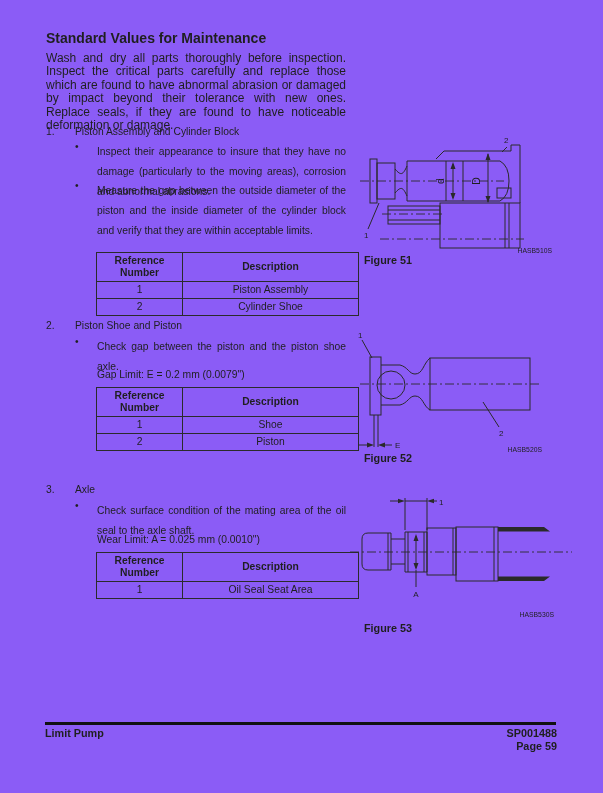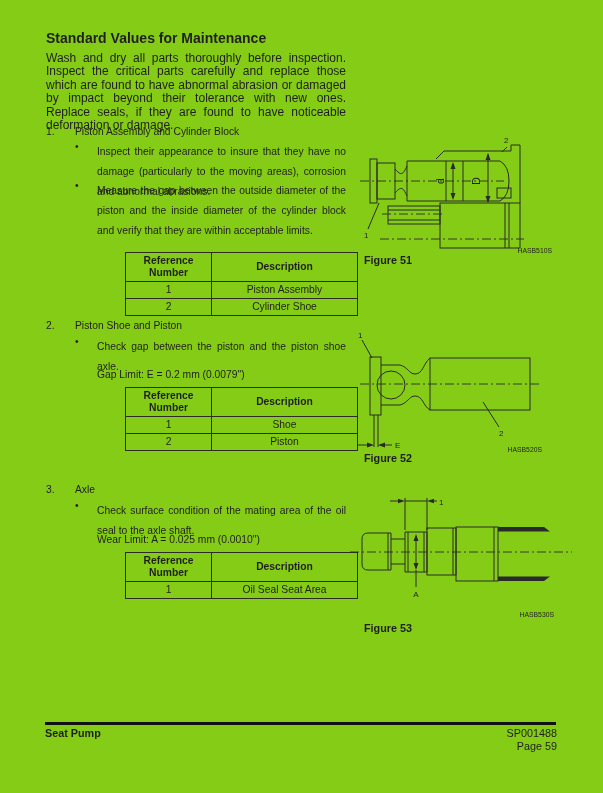--- a/index.html
+++ b/index.html
@@ -1,44 +1,44 @@
 <!DOCTYPE html>
 <html><head>
 <meta charset="utf-8">
 <style>
   html,body{margin:0;padding:0;background:#ffffff;}
-  .page{position:relative;width:603px;height:793px;background:#84cc16;
+  .page{position:relative;width:603px;height:793px;background:#8b5cf6;
         font-family:"Liberation Sans","DejaVu Sans",sans-serif;color:#1f1f1f;overflow:hidden;}
   .abs{position:absolute;}
   .title{left:46px;top:30px;font-size:14px;font-weight:bold;}
   .intro{left:46px;top:52px;width:300px;font-size:12px;line-height:13.4px;text-align:justify;}
   .item-heading{left:46px;font-size:10.3px;}
   .item-heading .num{display:inline-block;width:29px;}
   .bullet{left:75px;width:271px;}
   .bullet .bm{position:absolute;left:0;top:-1px;font-size:10.3px;}
   .bullet .bt{margin-left:22px;font-size:10.3px;line-height:20px;text-align:justify;}
   .limit{left:97px;font-size:10.3px;}
-  table.ref{position:absolute;left:96px;width:233px;border-collapse:collapse;table-layout:fixed;margin-left:29px;}
+  table.ref{position:absolute;left:96px;width:263px;border-collapse:collapse;table-layout:fixed;}
   table.ref th,table.ref td{border:1px solid #2b2b2b;font-size:10.3px;text-align:center;
         vertical-align:middle;padding:0;line-height:12px;}
   table.ref th{font-weight:bold;height:28px;}
   table.ref td{height:16px;font-weight:normal;}
   table.ref .c1{width:85px;}
   .figcap{left:364px;font-size:10.8px;font-weight:bold;}
   .figsvg{position:absolute;}
   .figsvg .ln{stroke:#2a2a2a;stroke-width:1;fill:none;}
   .figsvg .cl{stroke:#2a2a2a;stroke-width:0.9;fill:none;stroke-dasharray:9 3 2 3;}
   .figsvg .fl{fill:#2a2a2a;stroke:none;}
   .figsvg text{fill:#1f1f1f;font-family:"Liberation Sans","DejaVu Sans",sans-serif;}
   .callout{font-size:8px;}
   .dimletter{font-size:10.5px;}
   .figcode{font-size:6.8px;fill:#3a3a3a;}
   .footer-rule{left:45px;top:722px;width:511px;height:3px;background:#111;}
   .footer-left{left:45px;top:727px;font-size:10.8px;font-weight:bold;}
-  .footer-right{right:46px;top:727px;font-size:10.8px;font-weight:normal;text-align:right;line-height:13px;}
+  .footer-right{right:46px;top:727px;font-size:10.8px;font-weight:bold;text-align:right;line-height:13px;}
 </style>
 </head>
 <body>
 
 <div class="page">
 
   <div class="abs title">Standard Values for Maintenance</div>
 
   <div class="abs intro">Wash and dry all parts thoroughly before inspection. Inspect the critical parts carefully and replace those which are found to have abnormal abrasion or damaged by impact beyond their tolerance with new ones. Replace seals, if they are found to have noticeable deformation or damage.</div>
 
@@ -246,19 +246,19 @@
     <polygon class="fl" points="70,44 67.5,51 72.5,51"></polygon>
     <polygon class="fl" points="70,80 67.5,73 72.5,73"></polygon>
     <line class="ln" x1="70" y1="80" x2="70" y2="97"></line>
     <text class="callout" x="70" y="107" text-anchor="middle">A</text>
     <text class="figcode" x="208" y="127" text-anchor="end">HASB530S</text>
   </svg>
 
   <div class="abs figcap" style="top:622px">Figure 53</div>
 
   <div class="abs footer-rule"></div>
-  <div class="abs footer-left">Seat Pump</div>
+  <div class="abs footer-left">Limit Pump</div>
   <div class="abs footer-right">
     <div>SP001488</div>
     <div>Page 59</div>
   </div>
 
 </div>
 
 </body></html>

